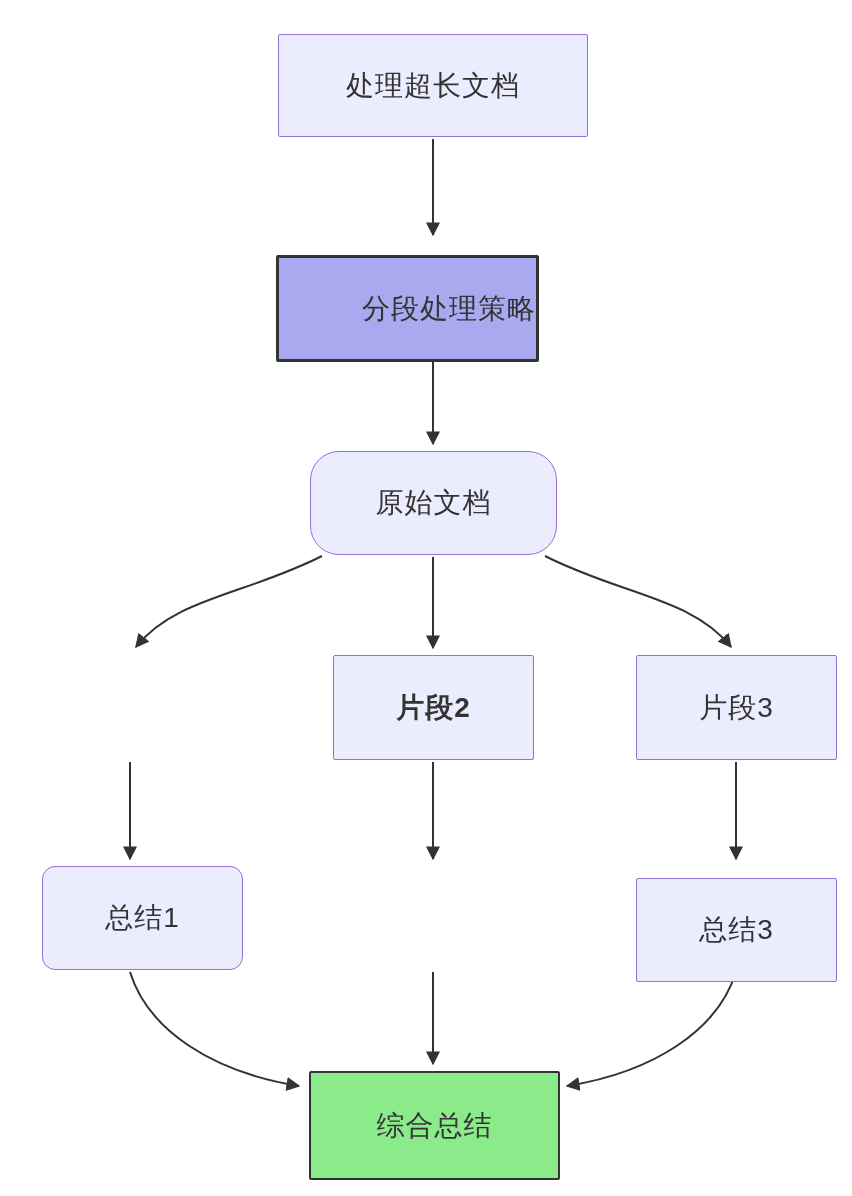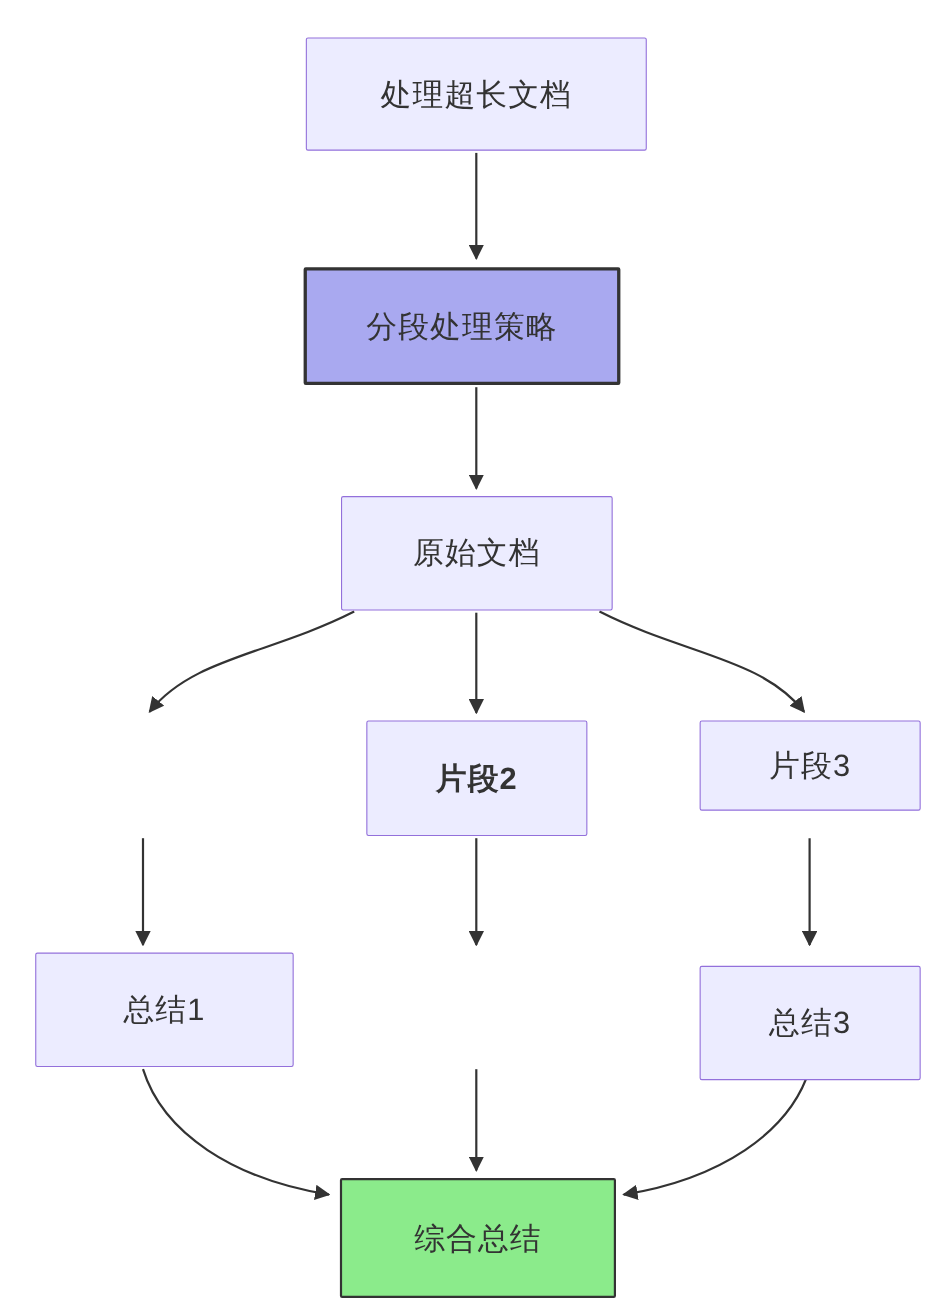--- a/index.html
+++ b/index.html
@@ -41,26 +41,26 @@
   .node.highlight {
     background: var(--highlight-fill, #A9A9F0);
     border: 3px solid var(--highlight-border, #333333);
   }
   .node.final {
     background: var(--final-fill, #90EE90);
     border: 2.5px solid var(--final-border, #333333);
   }
   
   #n-process  { left: 278px; top: 34px;   width: 310px; height: 103px; }
-  #n-strategy { left: 276px; top: 243px;  width: 288px; height: 107px; }
-  #n-original { left: 310px; top: 451px;  width: 247px; height: 104px; }
+  #n-strategy { left: 276px; top: 255px;  width: 263px; height: 107px; justify-content: flex-end; }
+  #n-original { left: 310px; top: 451px;  width: 247px; height: 104px; border-radius: 29px; }
   #n-seg1     { left: 30px;  top: 655px;  width: 201px; height: 105px; }
   #n-seg2     { left: 333px; top: 655px;  width: 201px; height: 105px; font-weight: bold; }
-  #n-seg3     { left: 636px; top: 655px;  width: 201px; height: 82px; }
-  #n-sum1     { left: 32px;  top: 866px;  width: 235px; height: 104px; }
+  #n-seg3     { left: 636px; top: 655px;  width: 201px; height: 105px; }
+  #n-sum1     { left: 42px;  top: 866px;  width: 201px; height: 104px; border-radius: 13px; }
   #n-sum2     { left: 333px; top: 866px;  width: 201px; height: 104px; }
   #n-sum3     { left: 636px; top: 866px;  width: 201px; height: 104px; margin-top: 12px; }
   #n-final    { left: 309px; top: 1071px; width: 251px; height: 109px; }
 </style>
 </head>
 <body>
 
 <div class="canvas">
 
   <svg class="edges" viewBox="0 0 852 1196" xmlns="http://www.w3.org/2000/svg">

